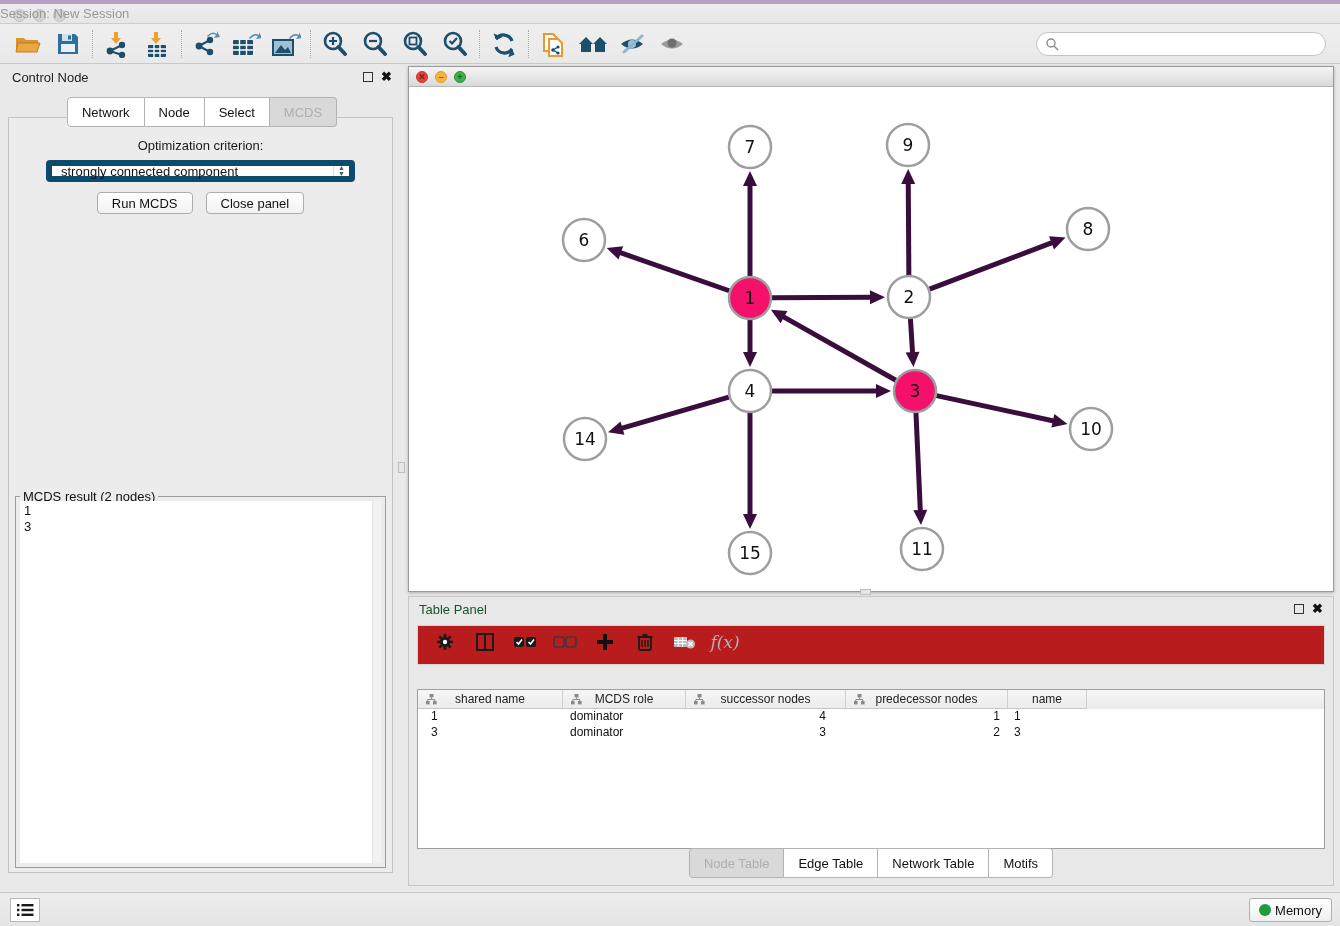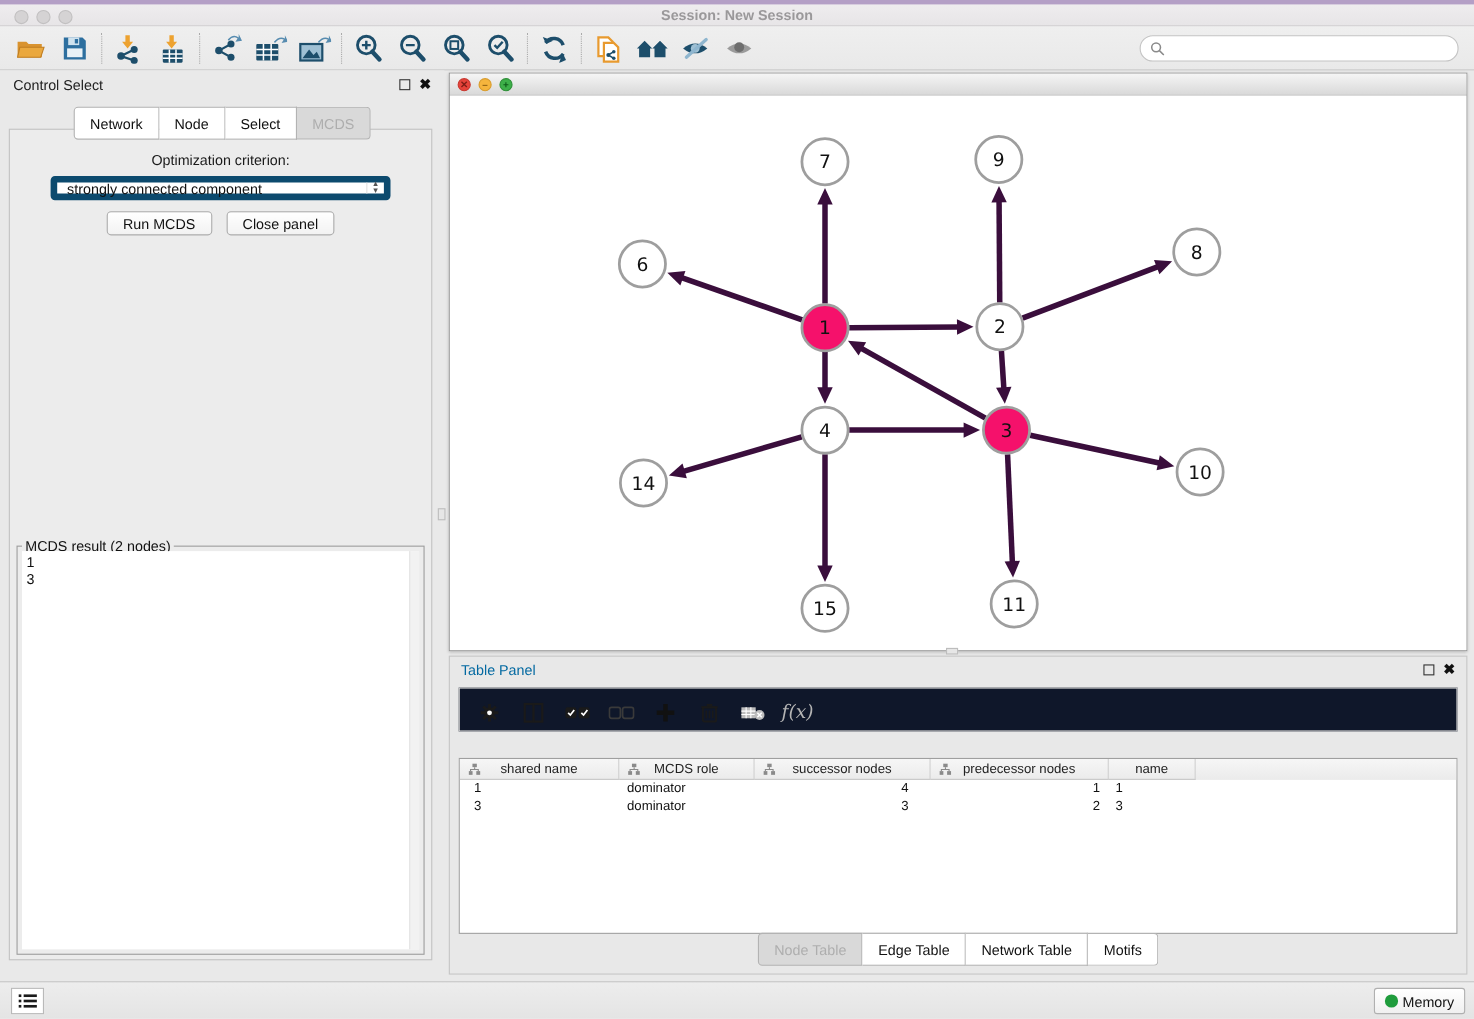--- a/index.html
+++ b/index.html
@@ -4,21 +4,21 @@
 <style>
   * { margin:0; padding:0; box-sizing:border-box; }
   html,body { width:1340px; height:926px; }
   body { font-family:"Liberation Sans", sans-serif; background:#e9e9e9; position:relative; overflow:hidden; -webkit-font-smoothing:antialiased; }
   .app { position:absolute; inset:0; background:#e9e9e9; }
 
   
   .titlebar { position:absolute; left:0; top:0; width:1340px; height:24px; background:linear-gradient(#f0eef0,#e7e5e7); border-bottom:1px solid #cfcccf; }
   .titlebar .accent { position:absolute; left:0; top:0; width:100%; height:4px; background:#b49fc6; }
   .tl-dot { position:absolute; top:9px; width:13px; height:13px; border-radius:50%; background:#d5d3d4; border:1px solid #c2c0c1; }
-  .titlebar .title { position:absolute; left:0; right:0; top:6px; text-align:center; font-size:13px; color:#9a989a;font-weight:bold; }
+  .titlebar .title { position:absolute; left:0; right:0; top:6px; text-align:left; font-size:13px; color:#9a989a; }
 
   
   .toolbar { position:absolute; left:0; top:24px; width:1340px; height:40px; background:linear-gradient(#efefef,#e9e9e9); border-bottom:1px solid #c9c9c9; display:flex; align-items:center; padding:0 8px; }
   .tb-btn { width:40px; height:34px; display:flex; align-items:center; justify-content:center; position:relative; }
   .tb-sep { width:1px; height:28px; margin:0 4px; border-left:1px dotted #aaa; }
   .spacer { flex:1; }
   .search-wrap { width:290px; height:24px; background:#fff; border:1px solid #c4c4c4; border-radius:12px; display:flex; align-items:center; padding:0 8px; margin-right:6px; }
   .search-wrap svg { flex:0 0 auto; }
   .search-input { border:none; outline:none; flex:1; font-size:12px; margin-left:5px; background:transparent; }
 
@@ -53,22 +53,22 @@
   .tl2.red { background:#e6433a; border:1px solid #c93830; color:#7d1d16; }
   .tl2.yellow { background:#f5b53d; border:1px solid #d99c2b; color:#8a5d10; }
   .tl2.green { background:#3db049; border:1px solid #2e9038; color:#0f5c1a; }
   .net-canvas { position:absolute; left:0; top:20px; width:924px; height:504px; background:#fff; }
   .net-canvas svg text { font-family:"DejaVu Sans", sans-serif; }
   .grip { position:absolute; background:#e6e6e6; border:1px solid #bdbdbd; }
 
   
   .table-panel { position:absolute; left:408px; top:596px; width:926px; height:290px; background:#e8e8e8; border:1px solid #c6c6c6; }
   .tp-header { position:absolute; left:0; top:0; width:100%; height:24px; display:flex; align-items:center; padding:0 10px; }
-  .tp-title { font-size:13px; color:#0369a1; }
-  .tp-toolbar { position:absolute; left:8px; right:8px; top:28px; height:40px; background:#0f172a; border:1px solid #d4d4d4; display:flex; align-items:flex-end; padding-left:10px; gap:6px; }
+  .tp-title { font-size:13px; color:#14532d; }
+  .tp-toolbar { position:absolute; left:8px; right:8px; top:28px; height:40px; background:#b91c1c; border:1px solid #d4d4d4; display:flex; align-items:flex-start; padding-left:10px; gap:6px; }
   .tp-tbtn { width:34px; height:32px; display:flex; align-items:center; justify-content:center; }
   .fx-label { font-family:"DejaVu Serif", serif; font-style:italic; font-size:17px; color:#b3b3b3; }
   .tp-table { position:absolute; left:8px; right:8px; top:76px; bottom:36px; background:#fff; border:1px solid #9f9f9f; overflow:hidden;margin-top:16px; }
   .t-headrow { display:flex; height:19px; background:linear-gradient(#f6f6f6,#ebebeb); }
   .t-hcell { border-right:1px solid #d0d0d0; border-bottom:1px solid #c6c6c6; display:flex; align-items:center; justify-content:center; gap:6px; font-size:12px; color:#222; position:relative; }
   .t-hcell .hicon { position:absolute; left:8px; }
   .t-row { display:flex; height:16px; font-size:12px; color:#111; }
   .t-cell { overflow:hidden; white-space:nowrap; }
   .tp-tabs { position:absolute; left:0; bottom:7px; width:100%; display:flex; justify-content:center; }
 
@@ -228,21 +228,21 @@
       <svg width="14" height="14" viewBox="0 0 14 14">
         <circle cx="6" cy="6" r="4" fill="none" stroke="#8a8a8a" stroke-width="1.4"></circle>
         <path d="M9 9 L13 13" stroke="#8a8a8a" stroke-width="1.4"></path>
       </svg>
       <input class="search-input" placeholder="" style="">
     </div>
   </div>
 
   <div class="control-panel">
     <div class="cp-header">
-      <span class="cp-title">Control Select</span>
+      <span class="cp-title">Control Node</span>
       <span class="win-ctrl">
         <span class="float-box"></span>
         <span class="close-x">✖</span>
       </span>
     </div>
     <div class="cp-tabs">
         <div class="seg-tab">Network</div>
         <div class="seg-tab">Node</div>
         <div class="seg-tab">Select</div>
         <div class="seg-tab active">MCDS</div>

